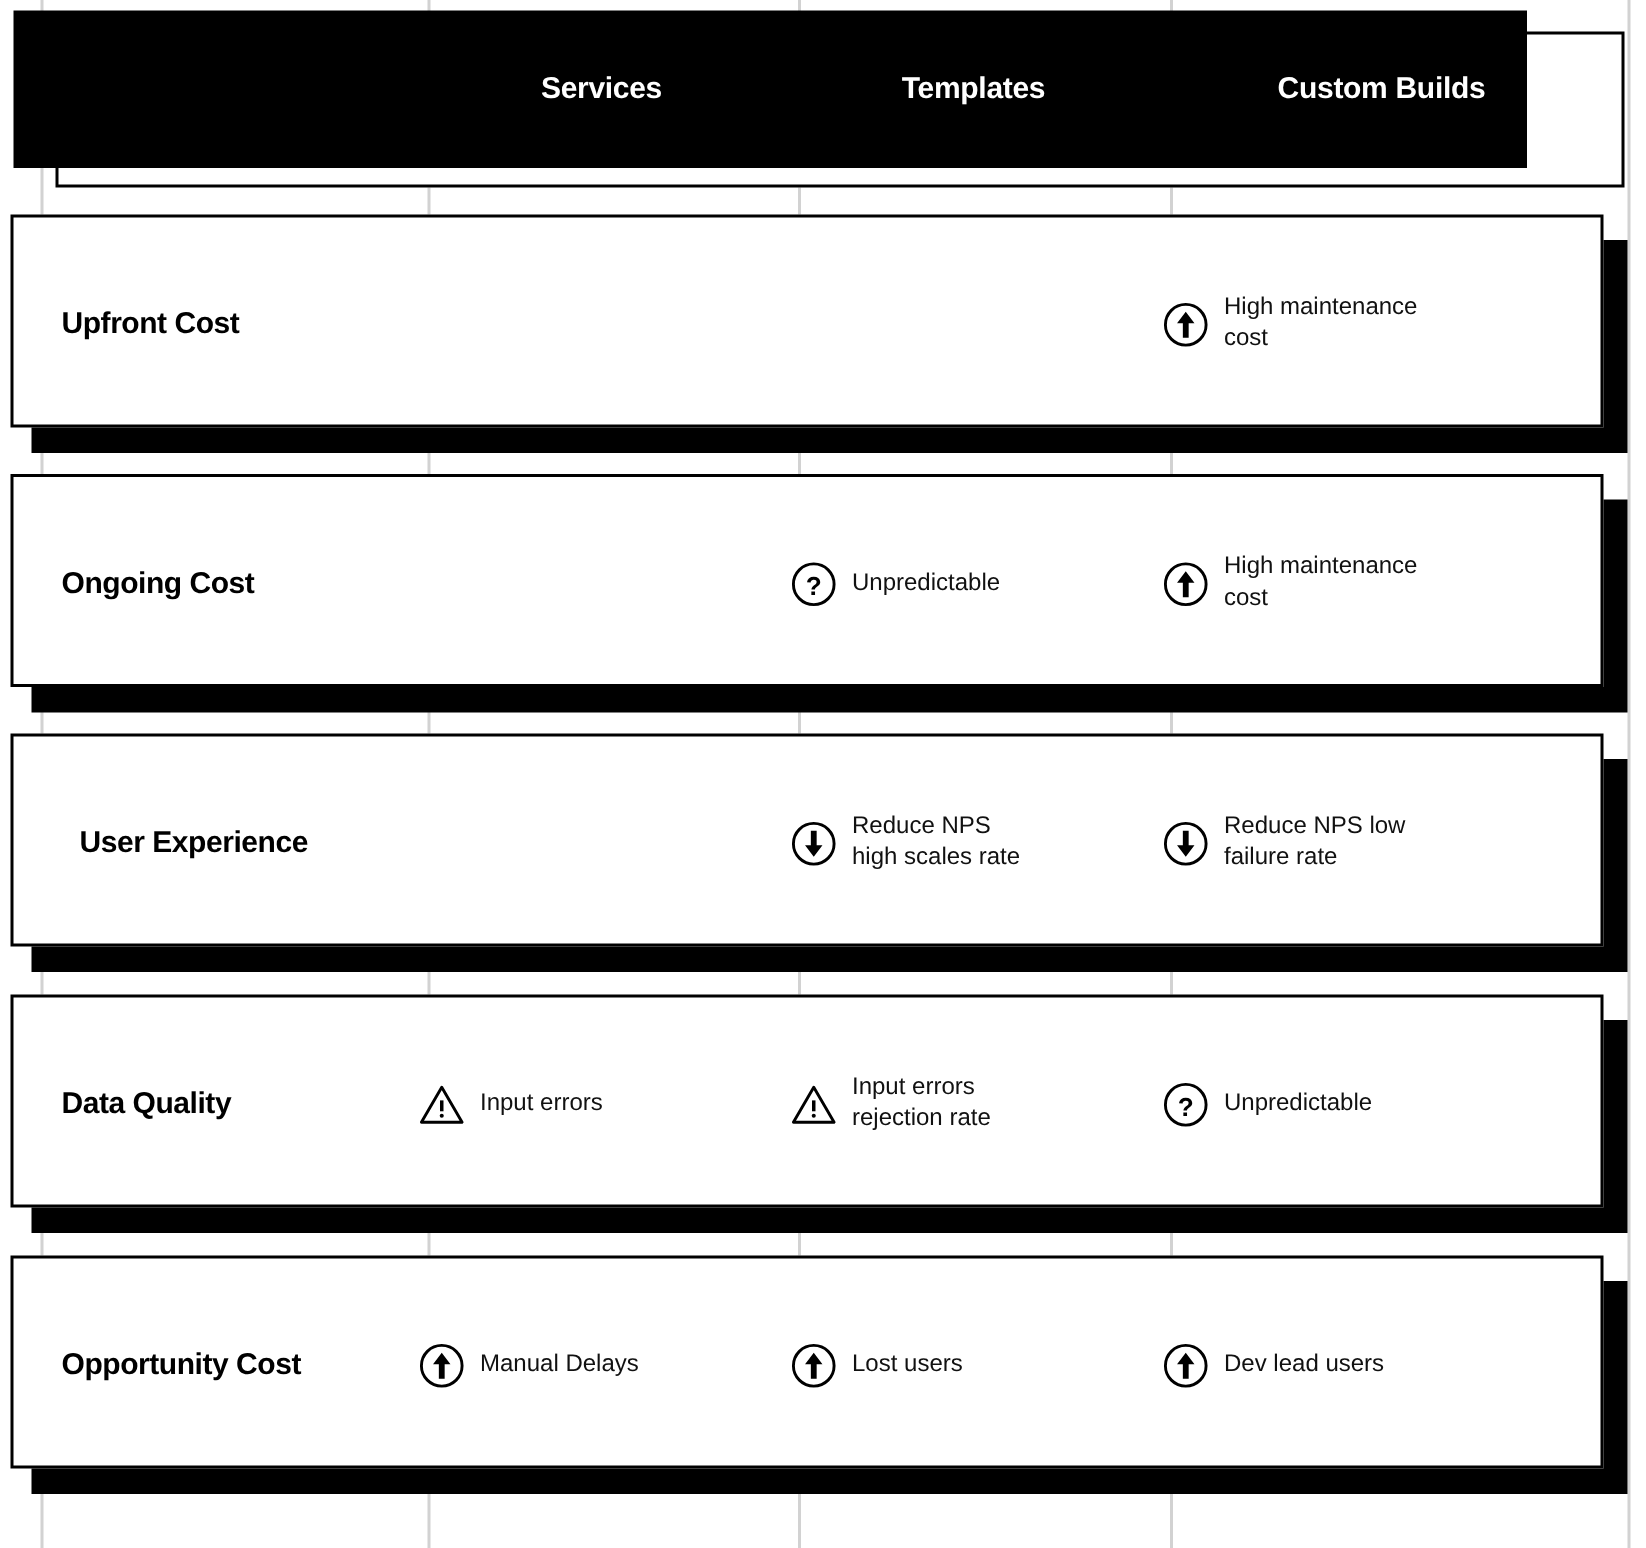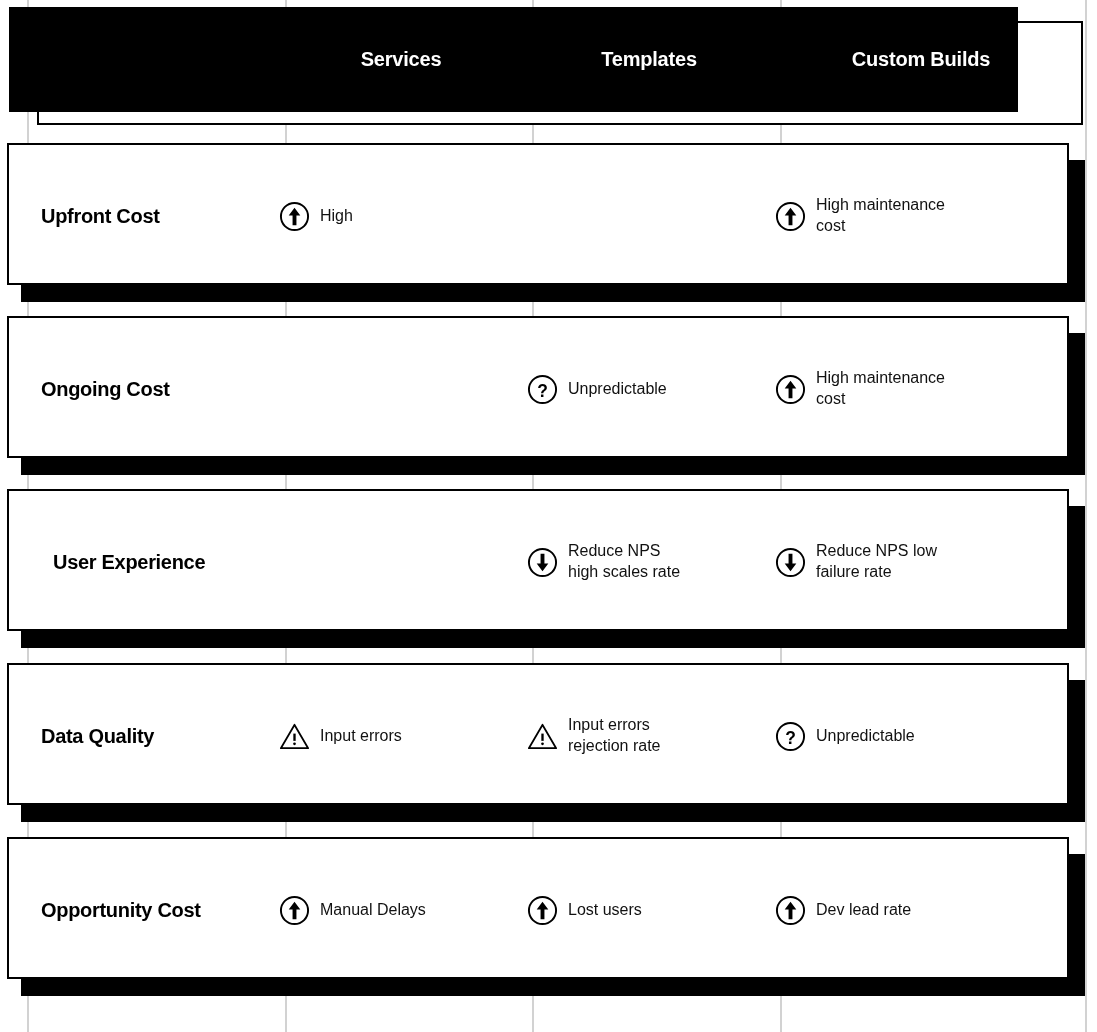--- a/index.html
+++ b/index.html
@@ -176,31 +176,20 @@
     </div>
   </div>
 
   <div id="rows-container">
       <div class="row" style="top: 143px;">
         <div class="row-shadow"></div>
         <div class="row-card">
           <div class="cell label-cell" style="left: 0px; width: 270px;">
             <span class="row-label">Upfront Cost</span>
           </div>
-          <div class="cell" style="left: 270px; width: 248px;">
-            <div class="cell-inner">
-              <span class="icon">
-                <svg viewBox="0 0 32 32">
-                  <circle cx="16" cy="16" r="14" fill="none" stroke="#000" stroke-width="2"></circle>
-                  <path d="M16 7 L22 15 L18 15 L18 25 L14 25 L14 15 L10 15 Z" fill="#000"></path>
-                </svg>
-              </span>
-              <span class="cell-text">High</span>
-            </div>
-          </div>
           <div class="cell empty-cell" style="left: 518px; width: 248px;"></div>
           <div class="cell" style="left: 766px; width: 296px;">
             <div class="cell-inner">
               <span class="icon">
                 <svg viewBox="0 0 32 32">
                   <circle cx="16" cy="16" r="14" fill="none" stroke="#000" stroke-width="2"></circle>
                   <path d="M16 7 L22 15 L18 15 L18 25 L14 25 L14 15 L10 15 Z" fill="#000"></path>
                 </svg>
               </span>
               <span class="cell-text">High maintenance
@@ -346,20 +335,20 @@
             </div>
           </div>
           <div class="cell" style="left: 766px; width: 296px;">
             <div class="cell-inner">
               <span class="icon">
                 <svg viewBox="0 0 32 32">
                   <circle cx="16" cy="16" r="14" fill="none" stroke="#000" stroke-width="2"></circle>
                   <path d="M16 7 L22 15 L18 15 L18 25 L14 25 L14 15 L10 15 Z" fill="#000"></path>
                 </svg>
               </span>
-              <span class="cell-text">Dev lead rate</span>
+              <span class="cell-text">Dev lead users</span>
             </div>
           </div>
         </div>
       </div>
     </div>
 
 </div>
 
 </body></html>

